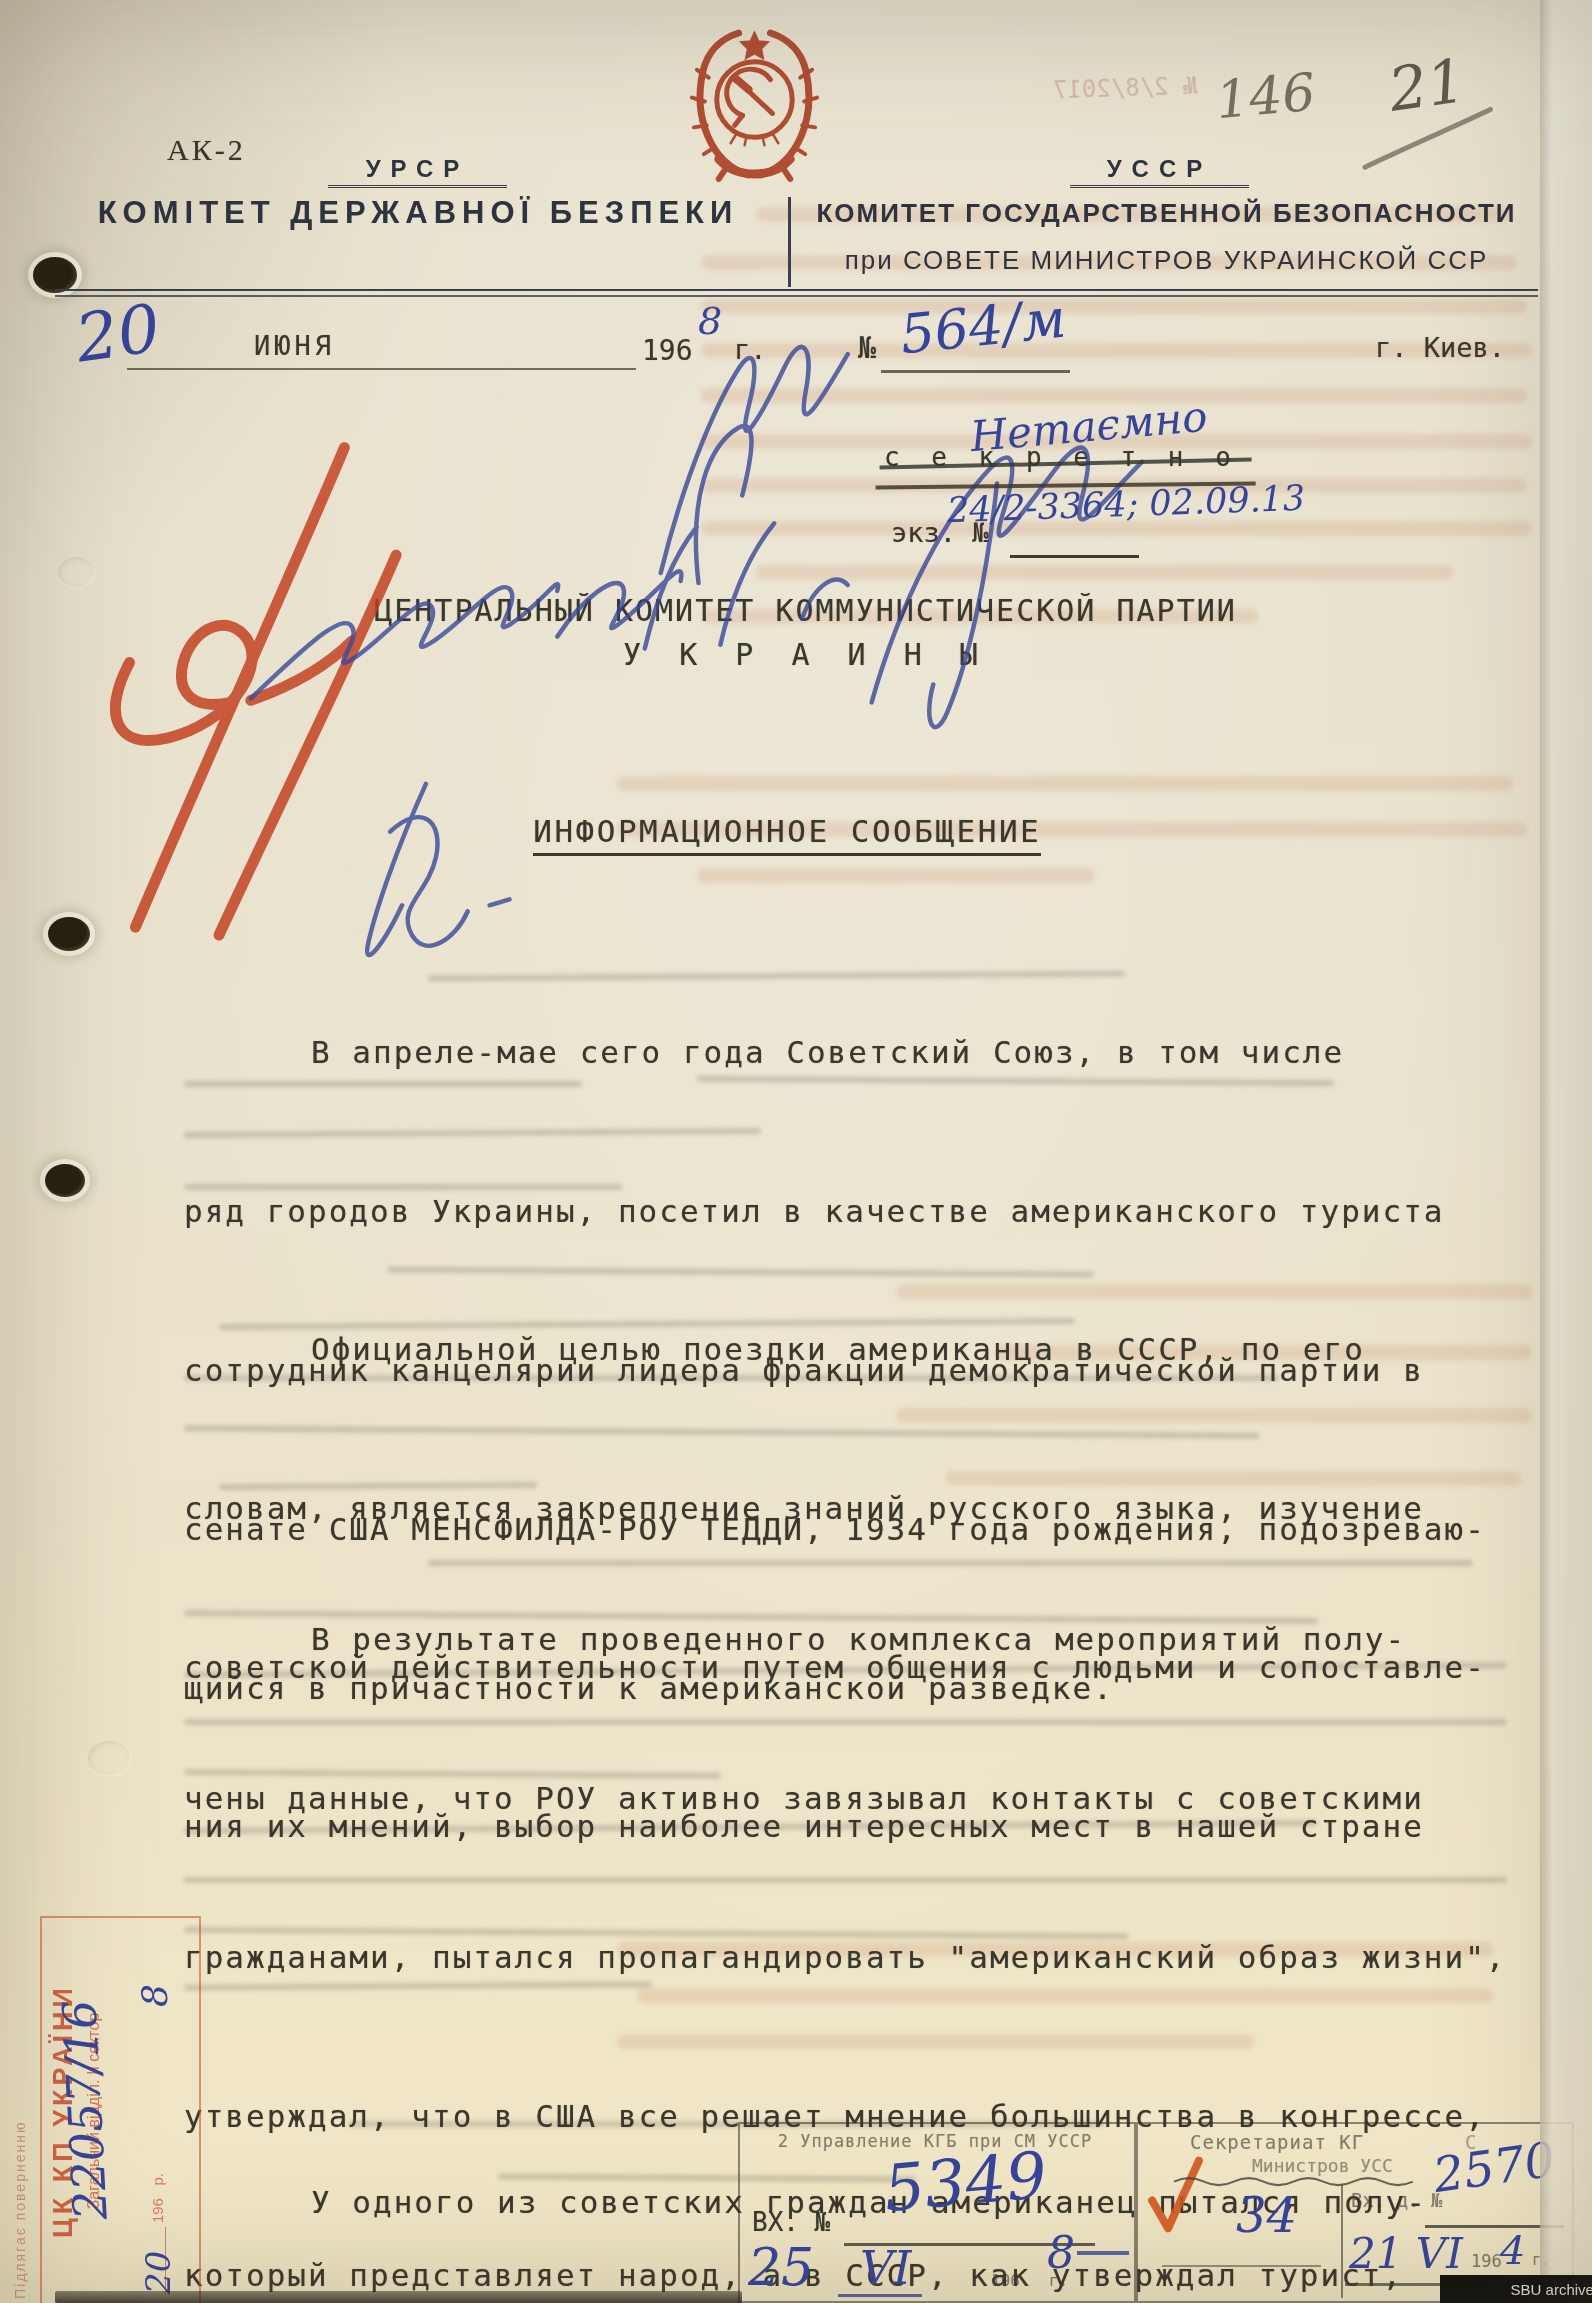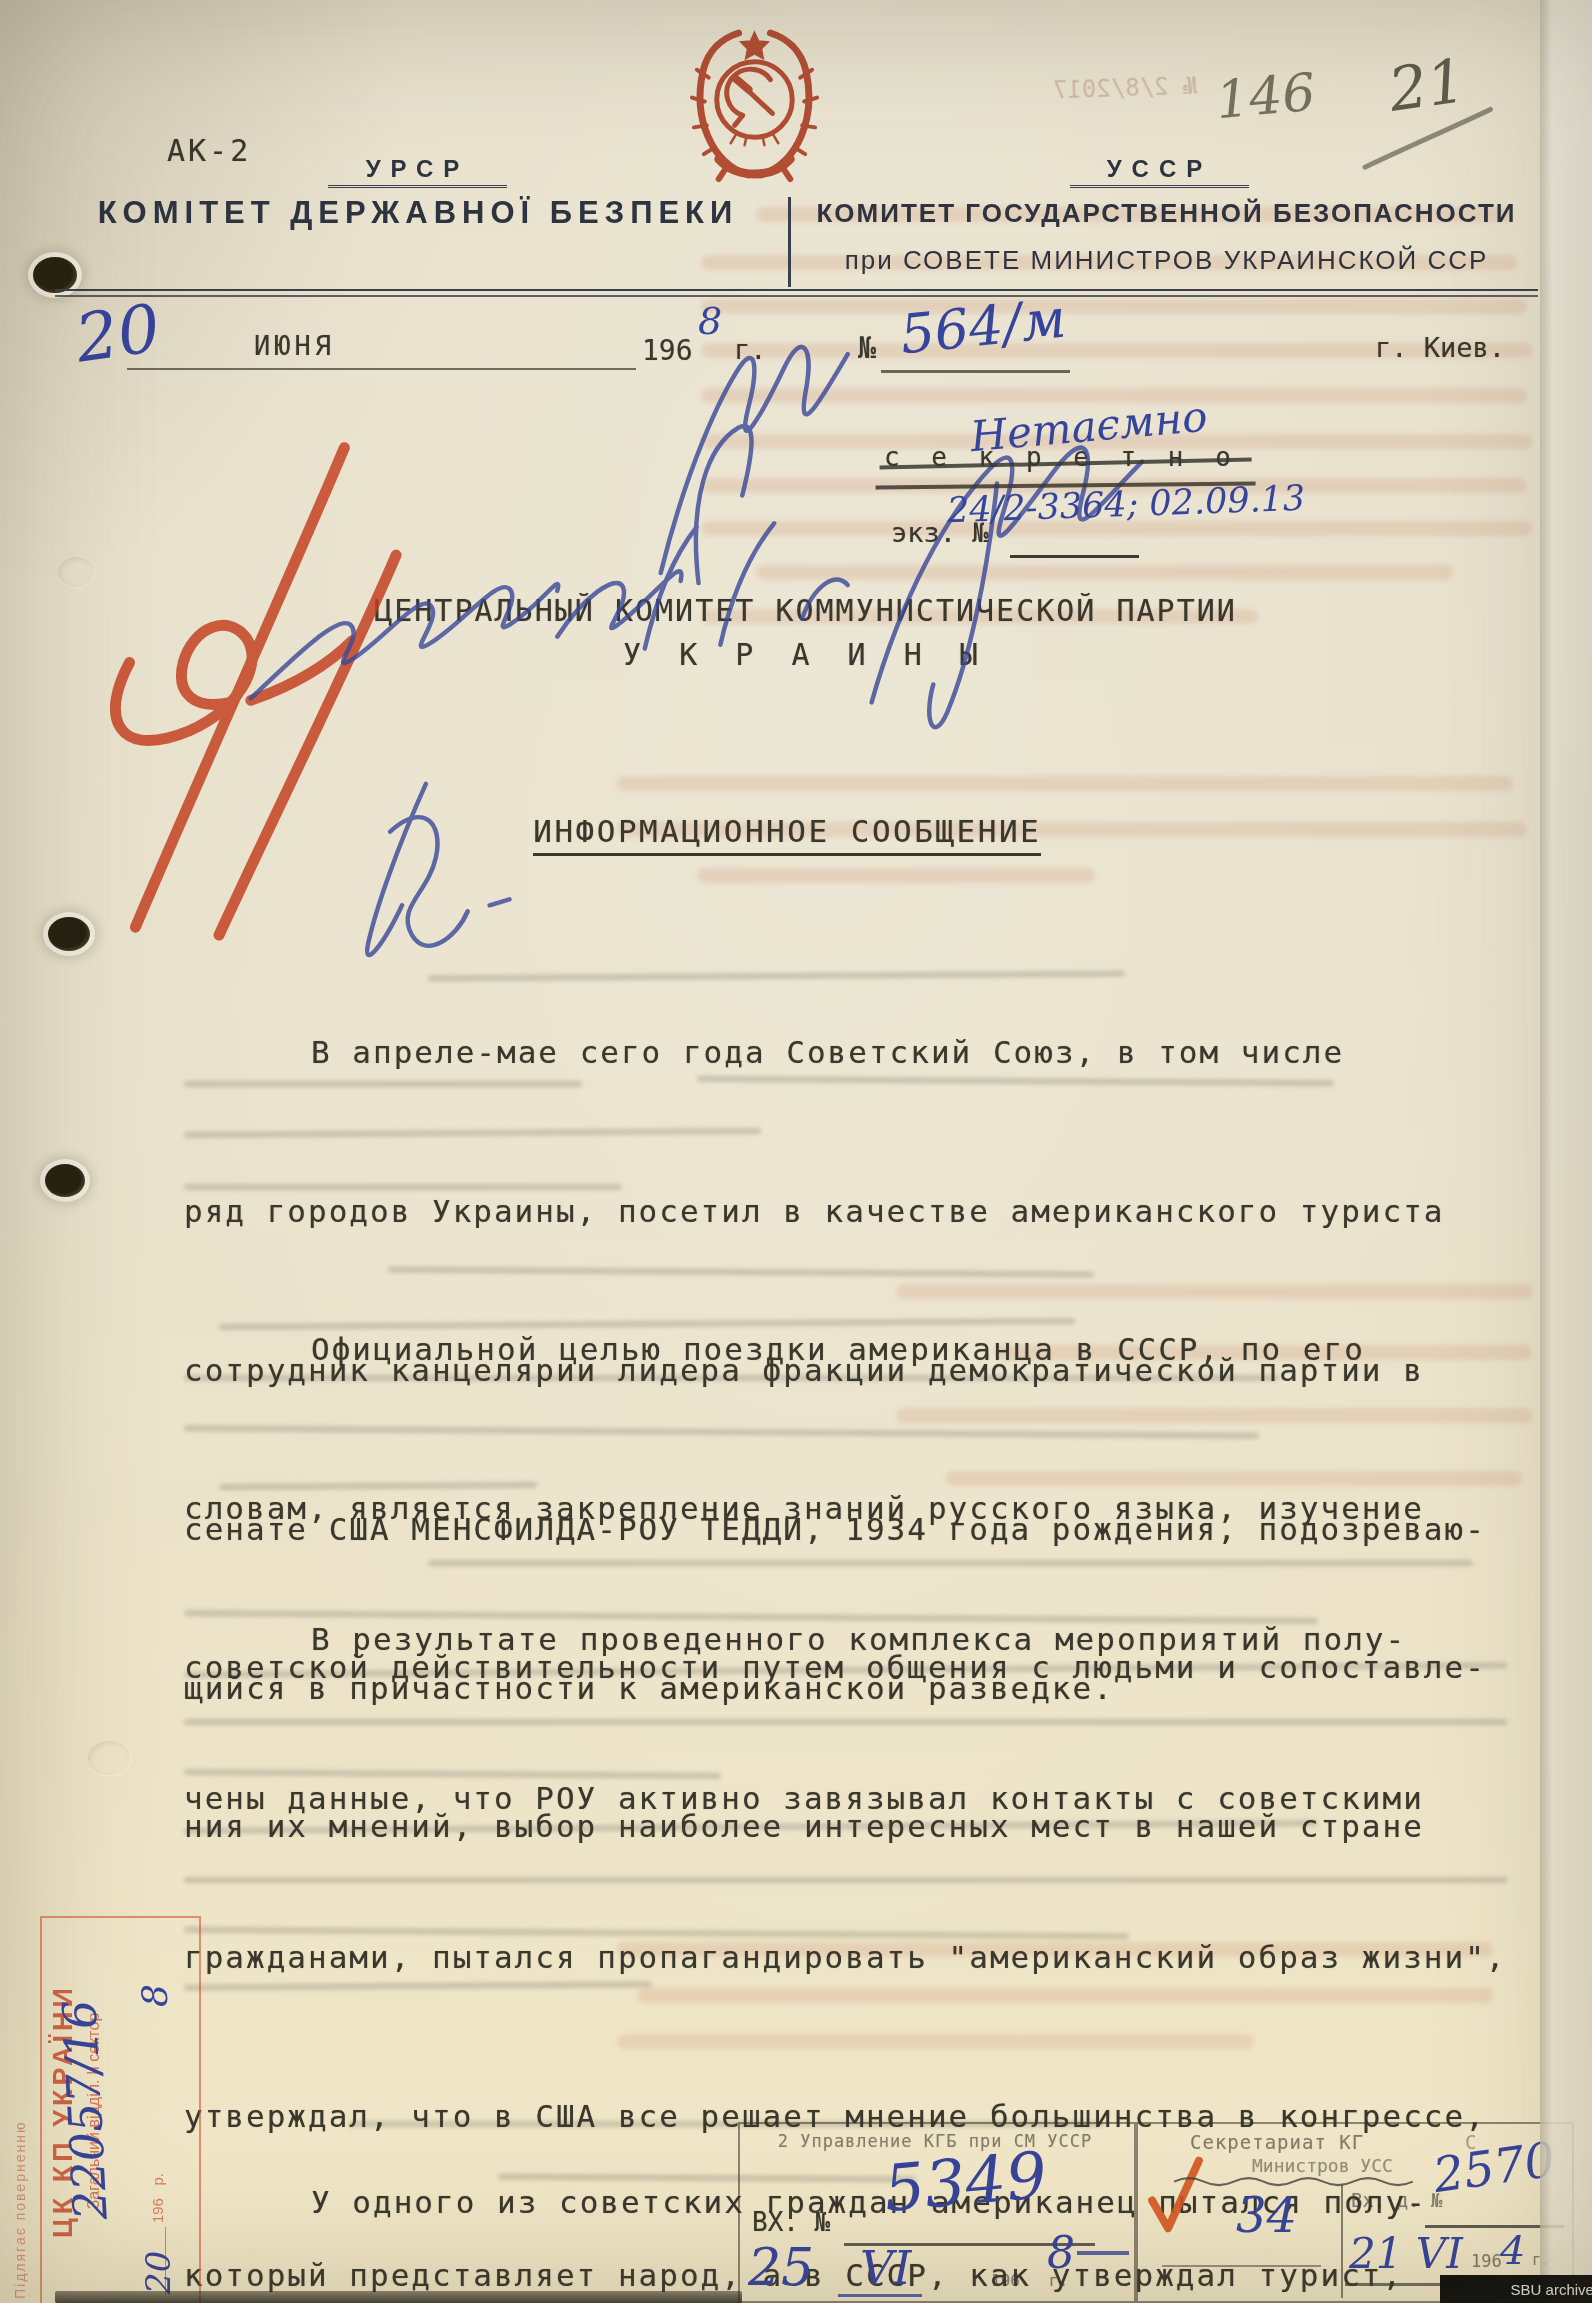--- a/index.html
+++ b/index.html
@@ -90,21 +90,21 @@
       <div class="smudge" style="left: 184px; top: 1983px; width: 468px; height: 6px; transform: rotate(-0.4deg);"></div>
       <div class="smudge" style="left: 348px; top: 2121px; width: 756px; height: 6px; transform: rotate(0deg);"></div>
       <div class="smudge" style="left: 498px; top: 2175px; width: 418px; height: 6px; transform: rotate(0.4deg);"></div>
     </div>
 
   <div class="abs t" style="left:1053px;top:74px;font-size:24px;color:rgba(185,150,125,.55);transform:scaleX(-1) rotate(2deg);filter:blur(0.6px);text-shadow:none;">№ 2/8/2017</div>
 
   <div class="abs pencil" style="left:1216px;top:66px;font-size:52px;transform:rotate(-5deg);">146</div>
   <div class="abs pencil" style="left:1389px;top:50px;font-size:60px;color:#5d5a4e;transform:rotate(-8deg);">21</div>
 
-  <div class="abs t" style="left:167px;top:133px;font-size:30px;letter-spacing:3px;">АК-2</div>
+  <div class="abs t" style="left:167px;top:133px;font-size:30px;letter-spacing:3px;font-family:Liberation Serif, serif;">АК-2</div>
 
   <svg class="abs" style="left:679px;top:18px;" width="151" height="171" viewBox="0 0 152 172">
     <g stroke="#a83418" fill="none" stroke-linecap="round" opacity=".85">
       <path d="M76 14 l4 9 10 1 -7 7 2 10 -9 -5 -9 5 2 -10 -7 -7 10 -1 z" fill="#a83418" stroke-width="1.5"></path>
       <path d="M70 158 C 32 146 14 100 24 54 C 29 32 44 20 60 15" stroke-width="7"></path>
       <path d="M82 158 C 120 146 138 100 128 54 C 123 32 108 20 92 15" stroke-width="7"></path>
       <g stroke-width="4">
         <path d="M30 60 l-12 -8"></path>
           <path d="M26 84 l-13 -4"></path>
           <path d="M28 108 l-13 2"></path>

